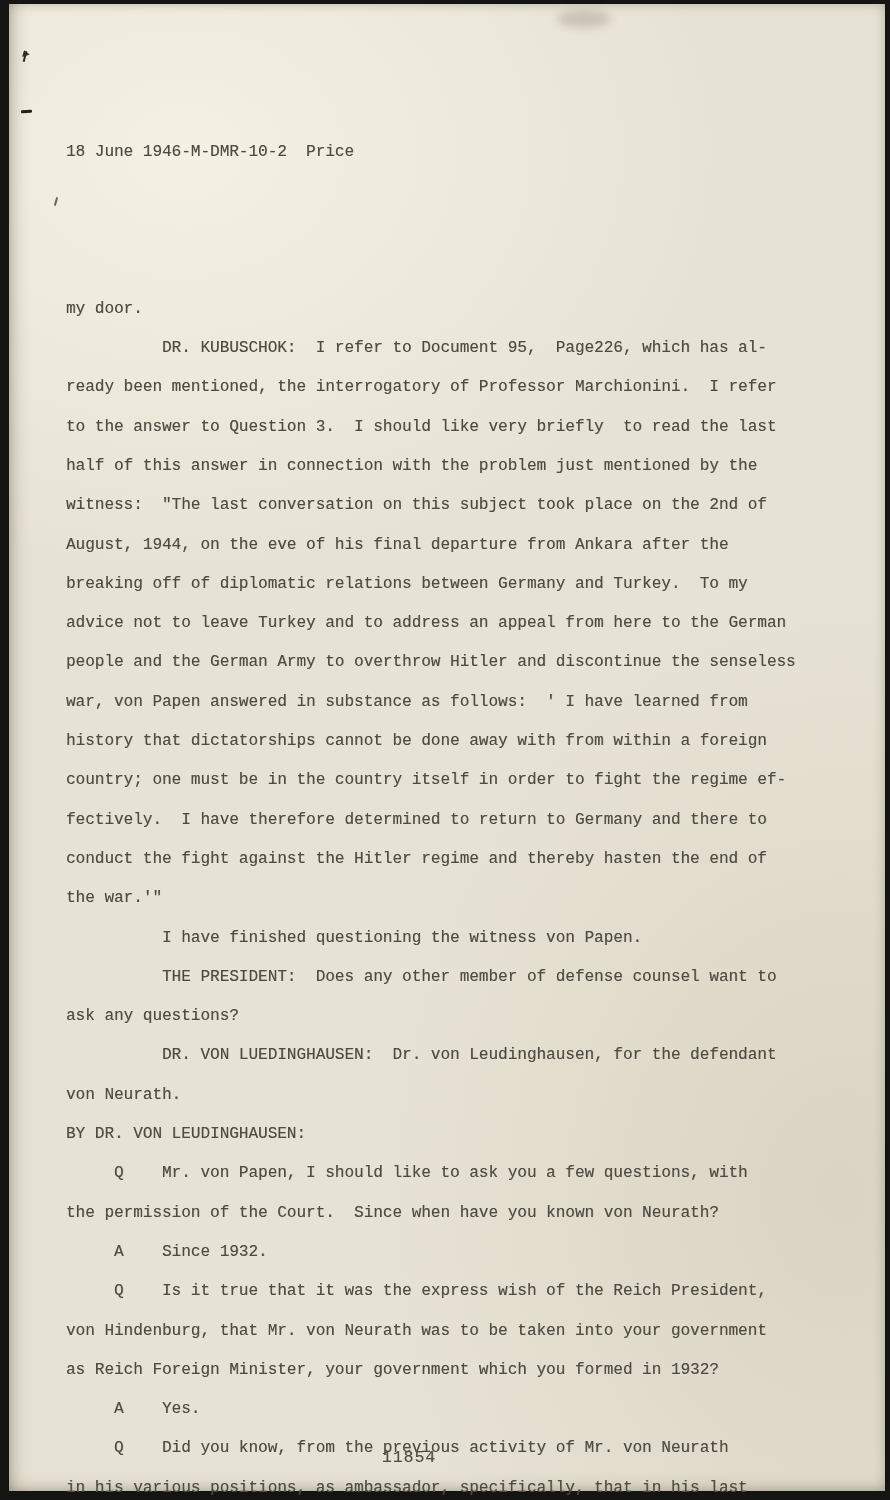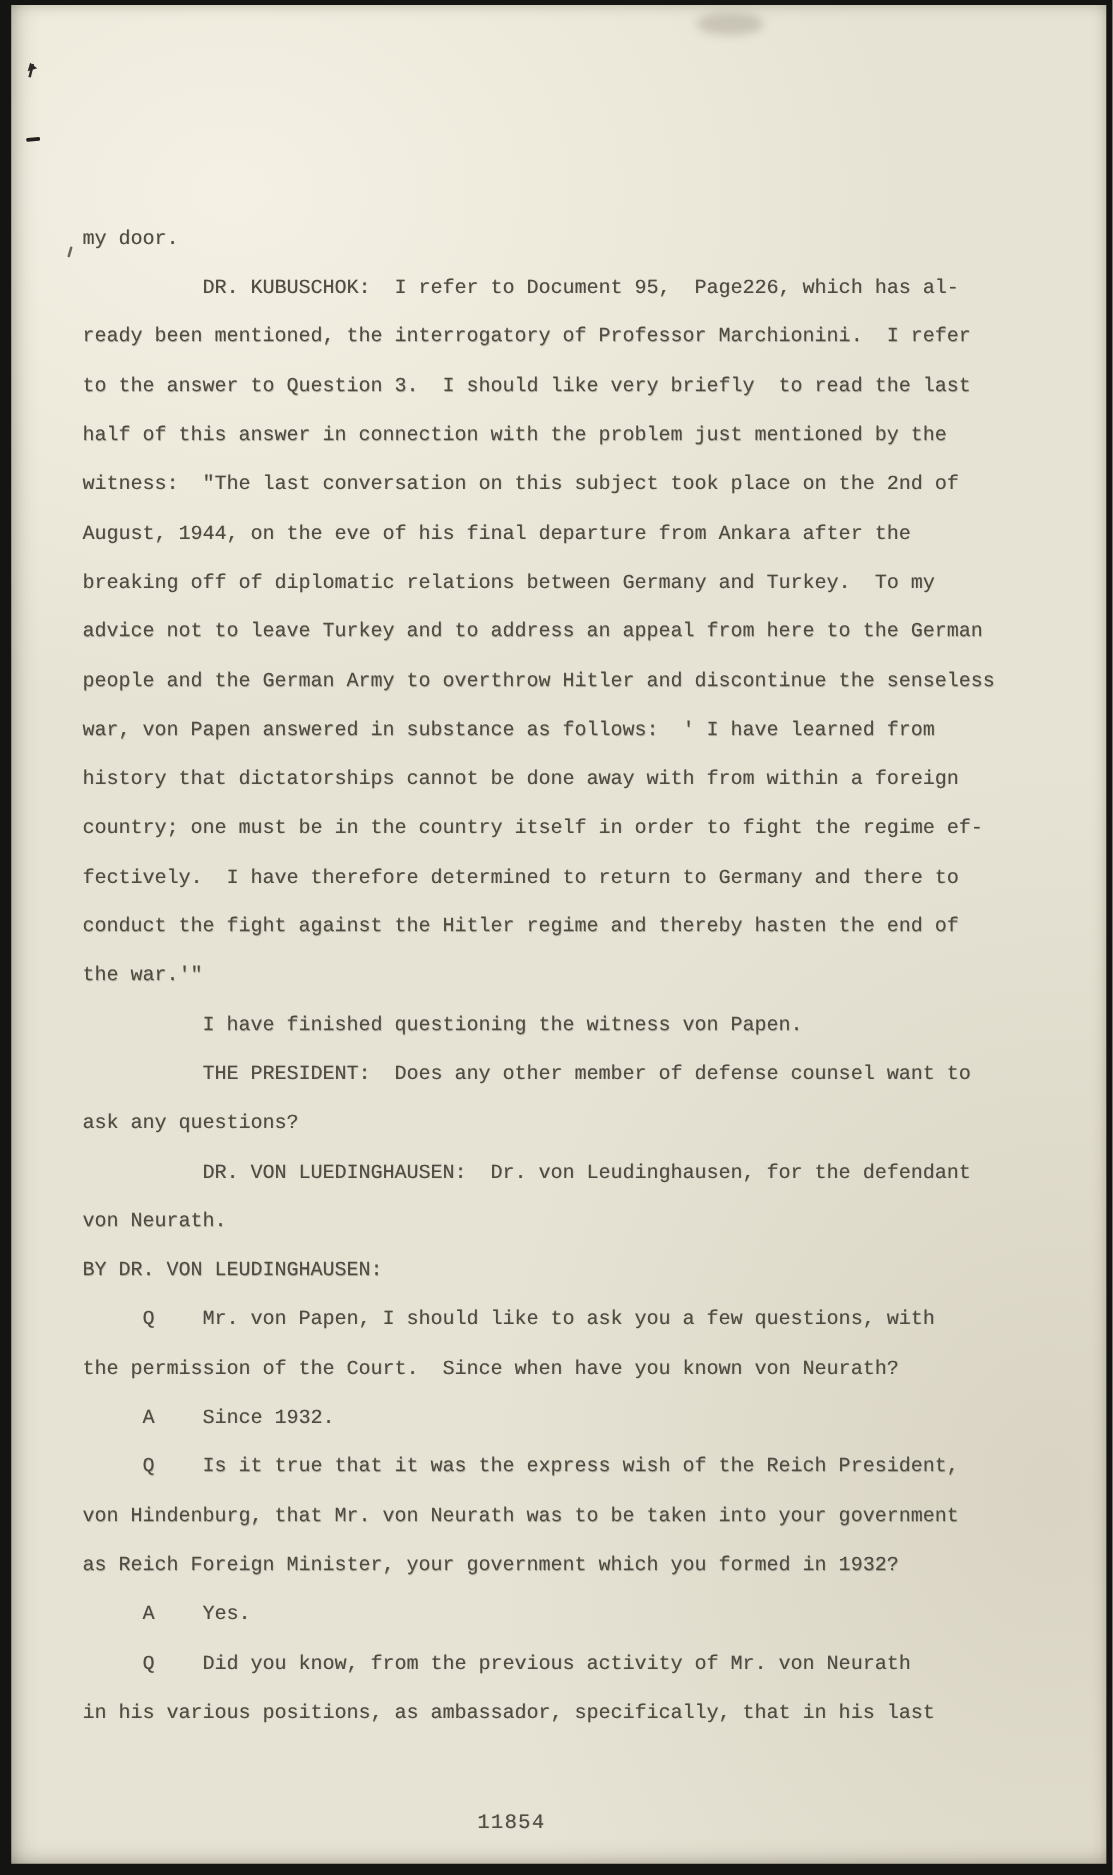--- a/index.html
+++ b/index.html
@@ -116,19 +116,20 @@
 <body>
 
 <div class="paper">
   <div class="smudge"></div>
 
   <div class="mark mark-arrow"></div>
   <div class="mark mark-dash"></div>
   <div class="mark mark-tick"></div>
 
   <div class="doc-body">
+    <div class="doc-header">18 June 1946-M-DMR-10-2  Price</div>
     
   <div class="doc-line">my door.</div><div class="doc-line">          DR. KUBUSCHOK:  I refer to Document 95,  Page226, which has al-</div><div class="doc-line">ready been mentioned, the interrogatory of Professor Marchionini.  I refer</div><div class="doc-line">to the answer to Question 3.  I should like very briefly  to read the last</div><div class="doc-line">half of this answer in connection with the problem just mentioned by the</div><div class="doc-line">witness:  "The last conversation on this subject took place on the 2nd of</div><div class="doc-line">August, 1944, on the eve of his final departure from Ankara after the</div><div class="doc-line">breaking off of diplomatic relations between Germany and Turkey.  To my</div><div class="doc-line">advice not to leave Turkey and to address an appeal from here to the German</div><div class="doc-line">people and the German Army to overthrow Hitler and discontinue the senseless</div><div class="doc-line">war, von Papen answered in substance as follows:  ' I have learned from</div><div class="doc-line">history that dictatorships cannot be done away with from within a foreign</div><div class="doc-line">country; one must be in the country itself in order to fight the regime ef-</div><div class="doc-line">fectively.  I have therefore determined to return to Germany and there to</div><div class="doc-line">conduct the fight against the Hitler regime and thereby hasten the end of</div><div class="doc-line">the war.'"</div><div class="doc-line">          I have finished questioning the witness von Papen.</div><div class="doc-line">          THE PRESIDENT:  Does any other member of defense counsel want to</div><div class="doc-line">ask any questions?</div><div class="doc-line">          DR. VON LUEDINGHAUSEN:  Dr. von Leudinghausen, for the defendant</div><div class="doc-line">von Neurath.</div><div class="doc-line">BY DR. VON LEUDINGHAUSEN:</div><div class="doc-line">     Q    Mr. von Papen, I should like to ask you a few questions, with</div><div class="doc-line">the permission of the Court.  Since when have you known von Neurath?</div><div class="doc-line">     A    Since 1932.</div><div class="doc-line">     Q    Is it true that it was the express wish of the Reich President,</div><div class="doc-line">von Hindenburg, that Mr. von Neurath was to be taken into your government</div><div class="doc-line">as Reich Foreign Minister, your government which you formed in 1932?</div><div class="doc-line">     A    Yes.</div><div class="doc-line">     Q    Did you know, from the previous activity of Mr. von Neurath</div><div class="doc-line">in his various positions, as ambassador, specifically, that in his last</div></div>
 
   <div class="page-number">
     <span>11854</span>
   </div>
 </div>
 
 </body></html>

